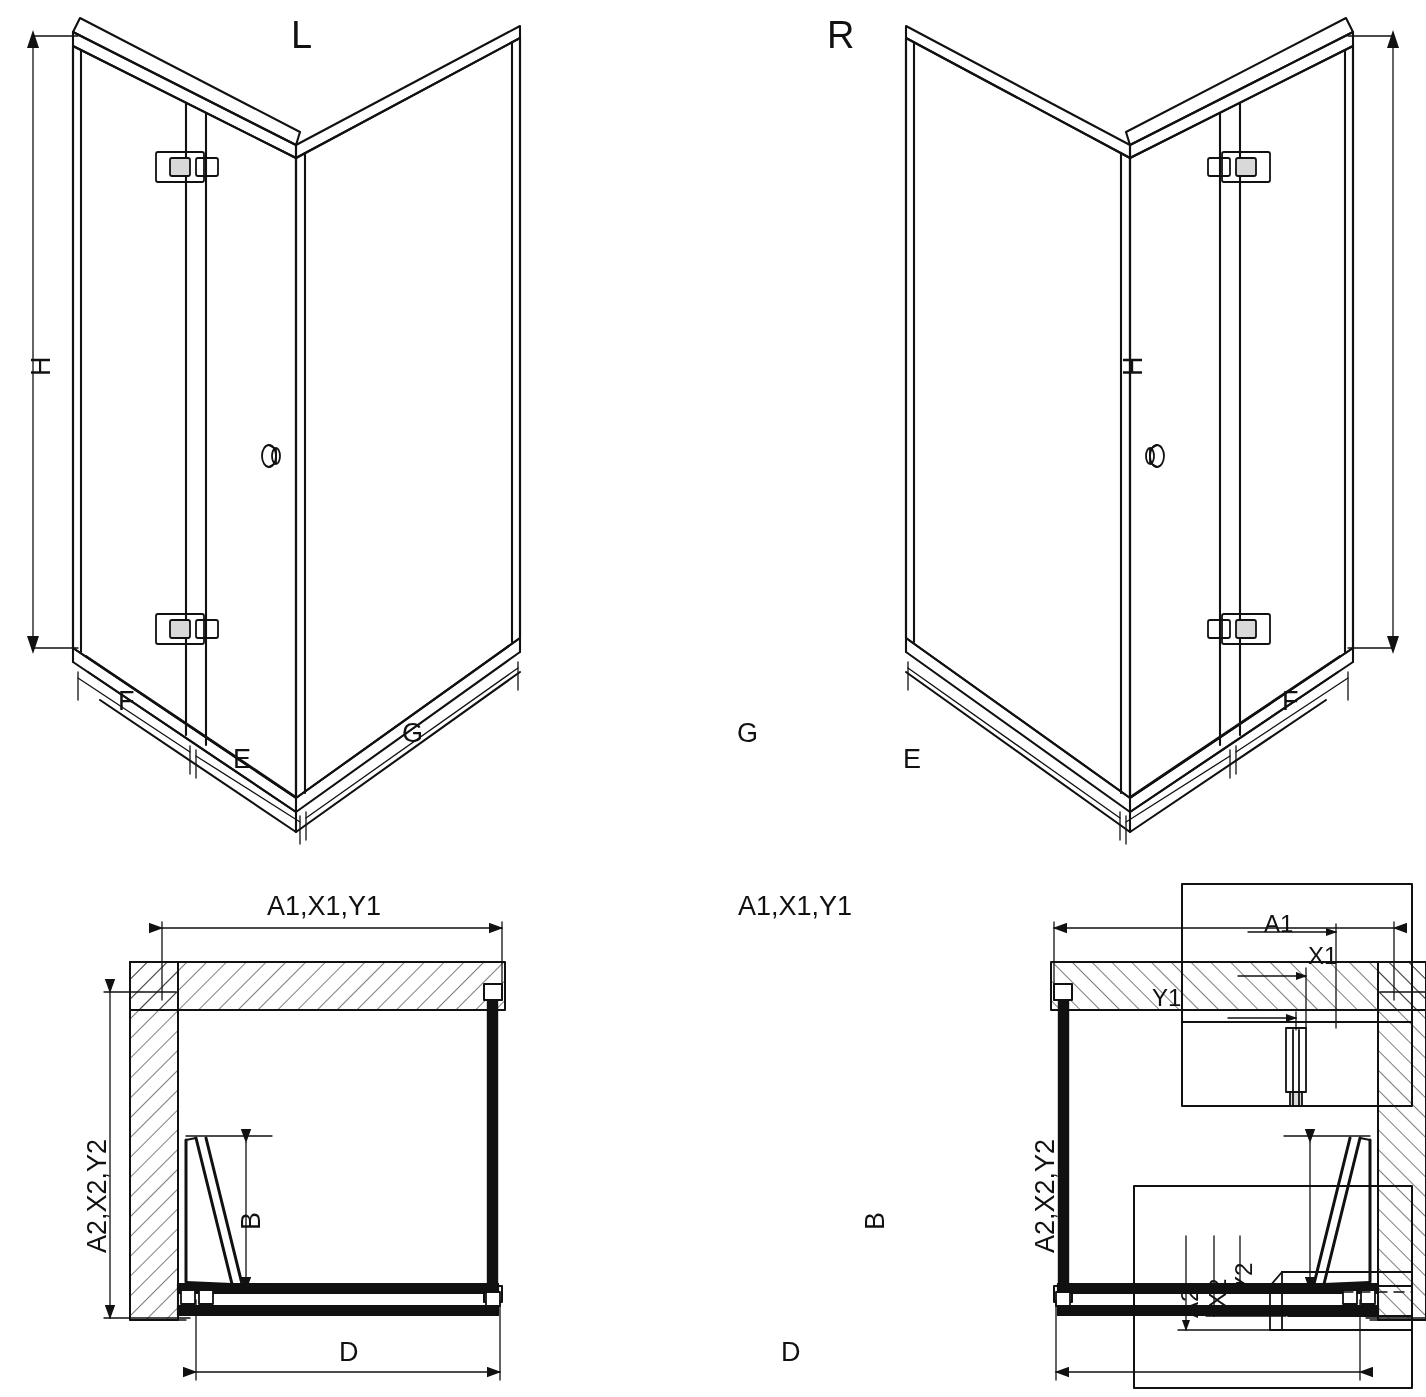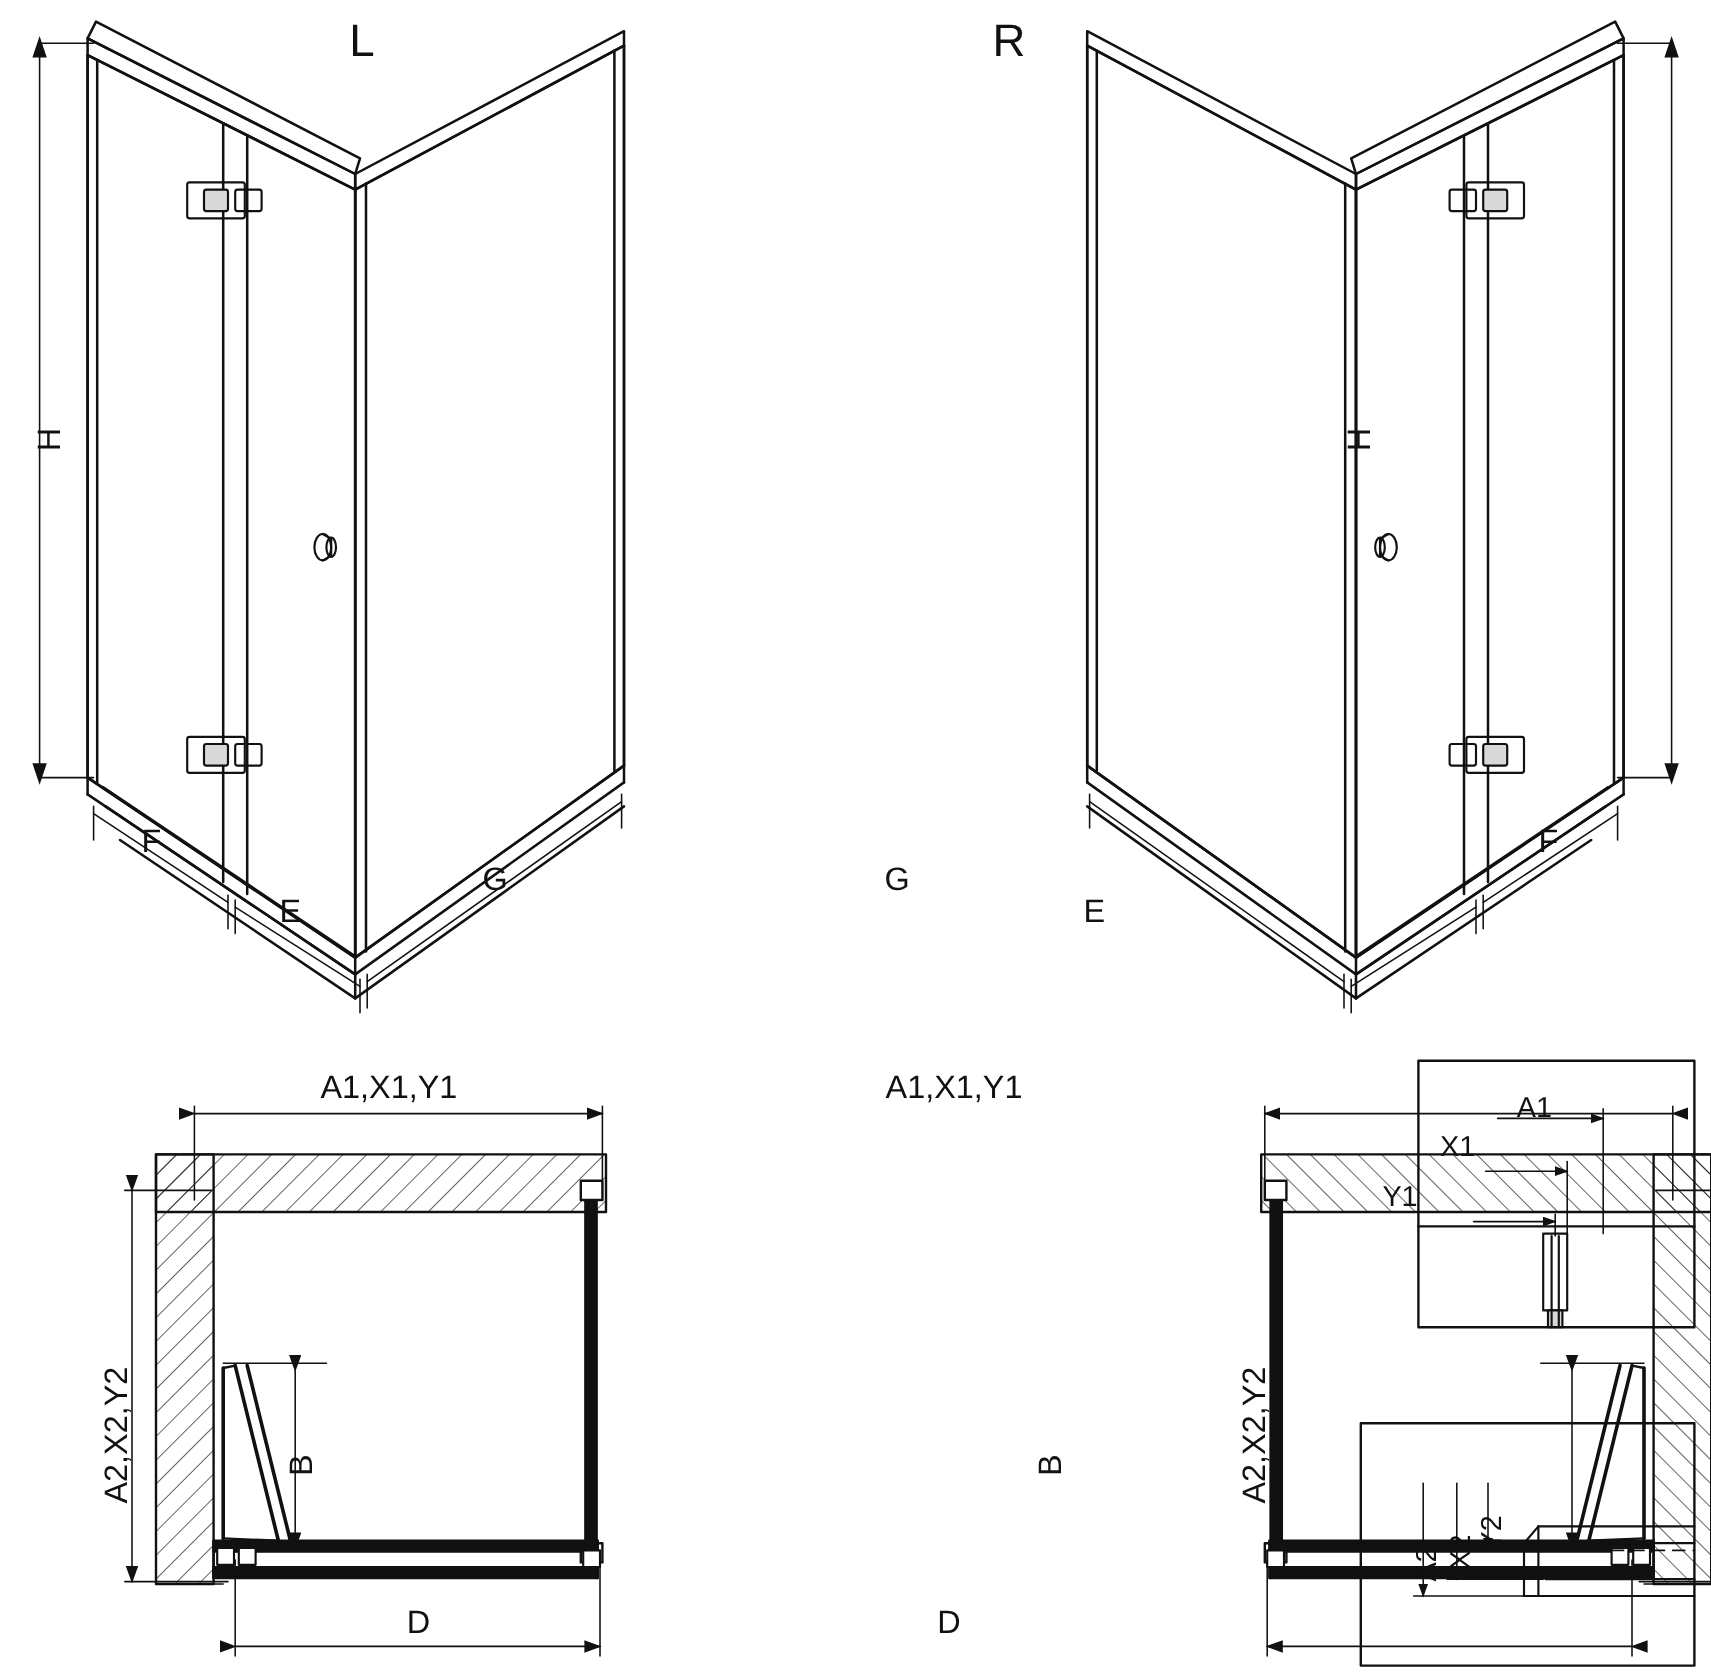--- a/index.html
+++ b/index.html
@@ -344,20 +344,20 @@
 <div class="lbl dim rot90" style="left:82px;top:1253px;">A2,X2,Y2</div>
 <div class="lbl dim rot90" style="left:236px;top:1230px;">B</div>
 <div class="lbl dim" style="left:339px;top:1337px;">D</div>
 
 <div class="lbl dim" style="left:738px;top:891px;">A1,X1,Y1</div>
 <div class="lbl dim rot90" style="left:1030px;top:1253px;">A2,X2,Y2</div>
 <div class="lbl dim rot90" style="left:860px;top:1230px;">B</div>
 <div class="lbl dim" style="left:781px;top:1337px;">D</div>
 
 <div class="lbl dim-sm" style="left:1264px;top:898px;margin-top:12px;">A1</div>
-<div class="lbl dim-sm" style="left:1200px;top:942px;">X1</div>
+<div class="lbl dim-sm" style="left:1308px;top:942px;">X1</div>
 <div class="lbl dim-sm" style="left:1152px;top:984px;">Y1</div>
 
 <div class="lbl dim-sm rot90" style="left:1176px;top:1318px;">A2</div>
 <div class="lbl dim-sm rot90" style="left:1204px;top:1308px;">X2</div>
 <div class="lbl dim-sm rot90" style="left:1230px;top:1292px;">Y2</div>
 
 </div>
 
 </body></html>

